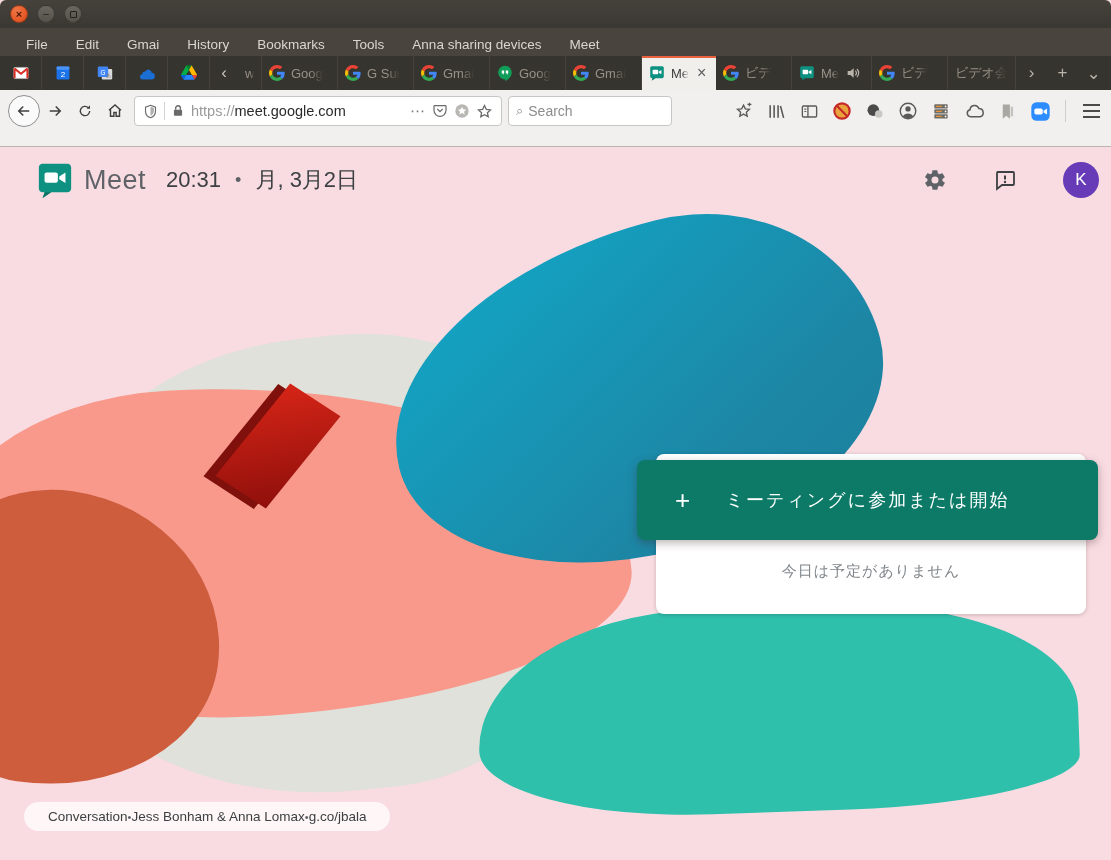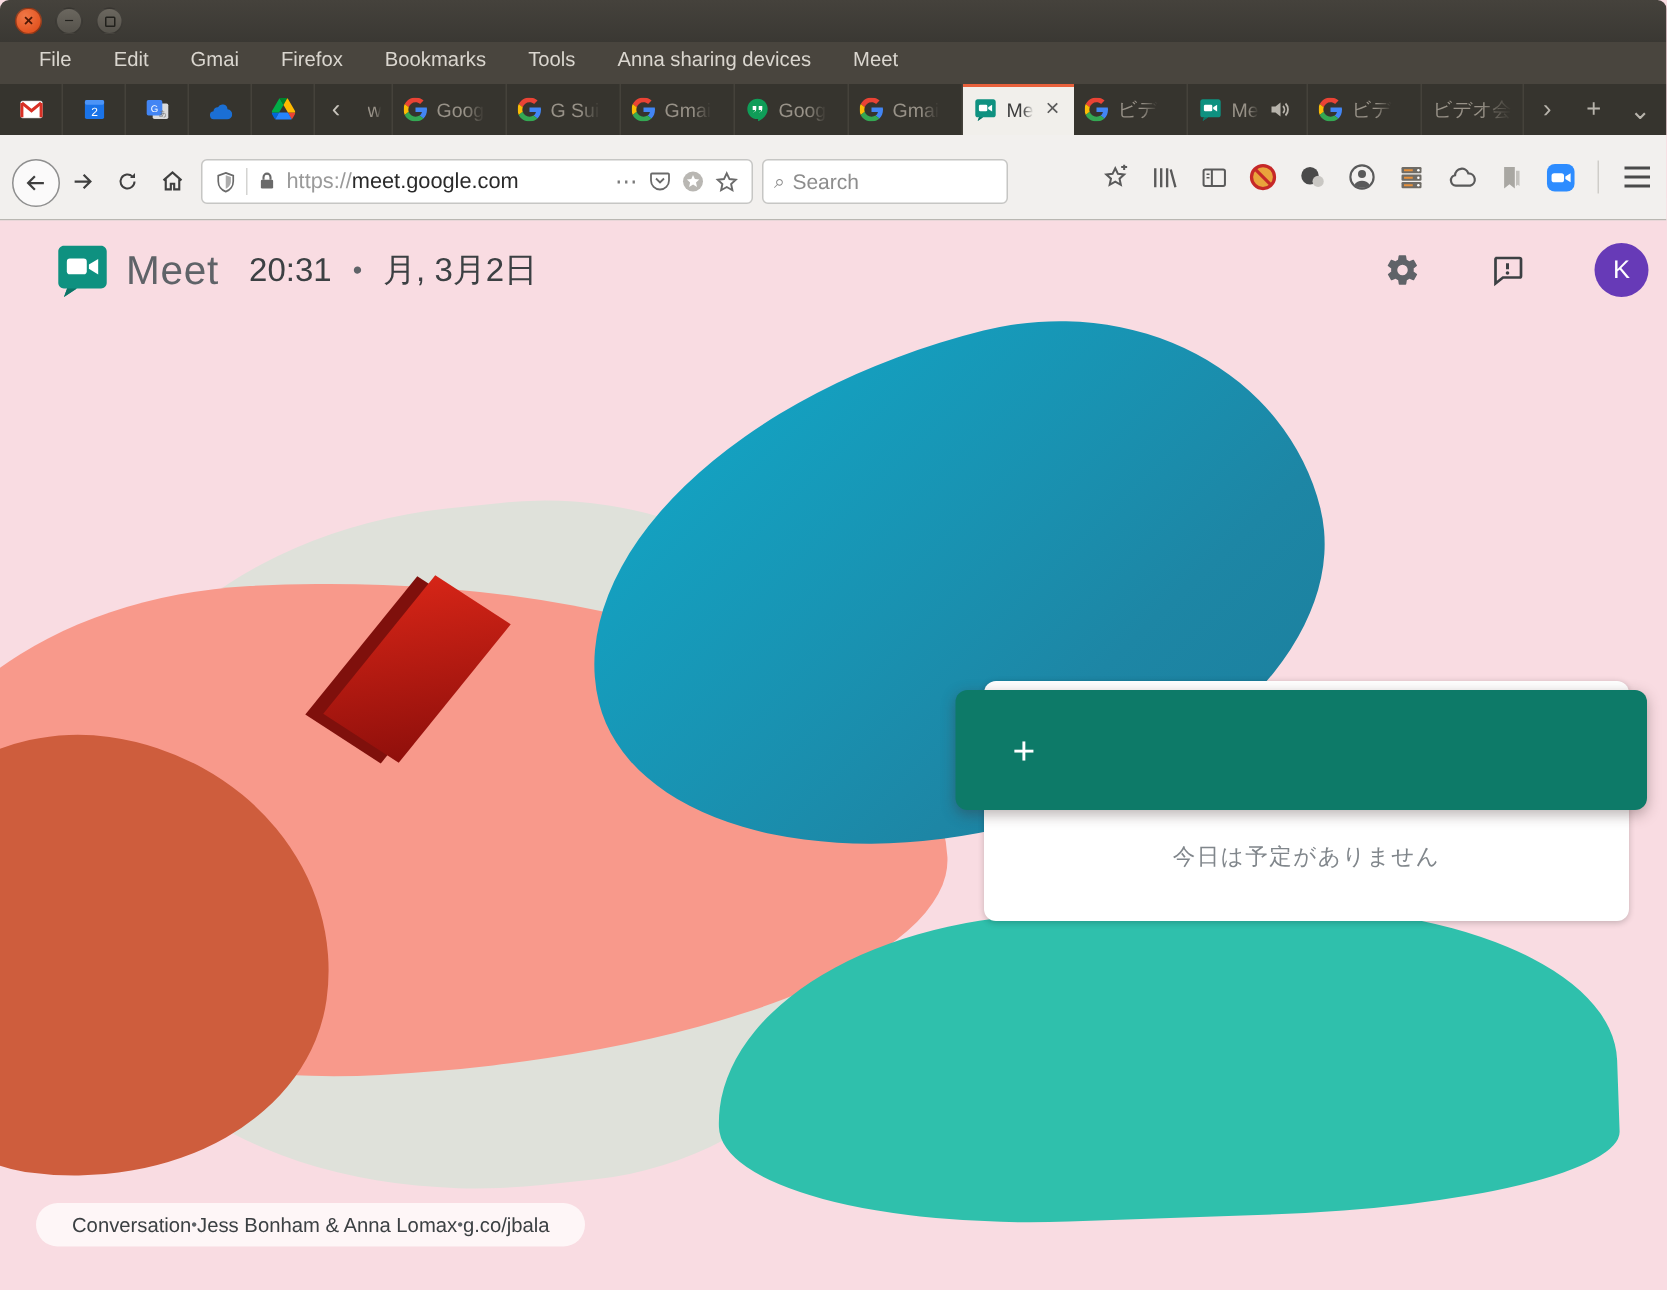--- a/index.html
+++ b/index.html
@@ -8,38 +8,38 @@
 
   
   .titlebar { height:28px; background:linear-gradient(#45423c,#3a3833); display:flex; align-items:center; position:relative; border-radius:6px 6px 0 0; }
   .winbtns { display:flex; gap:9px; margin-left:10px; }
   .winbtn { width:18px; height:18px; border-radius:50%; display:flex; align-items:center; justify-content:center; font-size:11px; line-height:1; color:#3a2b1d; border:1px solid rgba(0,0,0,.35); }
   .winbtn.close { background:radial-gradient(circle at 35% 30%, #f07746, #dd4814); color:#4d1705; font-weight:bold; }
   .winbtn.min, .winbtn.max { background:linear-gradient(#6b675f,#55524b); color:#21201c; }
   .winbtn.max .sq { width:7px; height:7px; border:1.5px solid #21201c; border-radius:1px; }
   .wintitle { position:absolute; left:0; right:0; text-align:center; color:#efece6; font-weight:bold; font-size:13px; pointer-events:none; }
 
-  .menubar { height:28px; background:#49453e; display:flex; align-items:flex-start; gap:0; padding-left:12px; }
+  .menubar { height:28px; background:#49453e; display:flex; align-items:flex-end; gap:0; padding-left:12px; }
   .menuitem { color:#dad6cf; font-size:13.5px; padding:4px 14px; cursor:default; }
 
   
   .tabbar { height:34px; background:#36342e; display:flex; align-items:stretch; }
   .pintab { width:42px; display:flex; align-items:center; justify-content:center; border-right:1px solid #45423b; }
   .tabscroll { width:28px; display:flex; align-items:center; justify-content:center; color:#c8c4bc; font-size:17px; }
   .tab { display:flex; align-items:center; gap:6px; padding:0 7px; border-right:1px solid #45423b; color:#989288; font-size:13px; overflow:hidden; white-space:nowrap; position:relative; }
   .tab .tlabel { overflow:hidden; max-width:46px; -webkit-mask-image:linear-gradient(90deg,#000 60%,transparent); mask-image:linear-gradient(90deg,#000 60%,transparent); }
   .tab.active { background:#f1efeb; color:#3c3c3c; border-right:none; }
   .tab.active::before { content:""; position:absolute; top:0; left:0; right:0; height:2px; background:#e8613c; }
   .tab .close-x { font-size:16px; color:#5c5c5c; margin-left:2px; }
   .tabctrl { width:31px; display:flex; align-items:center; justify-content:center; color:#b8b4ac; font-size:17px; }
   .icon16 { width:16px; height:16px; flex:0 0 16px; display:inline-flex; }
 
   
   .navwrap { background:#f2f0ee; }
-  .navbar { height:42px; display:flex; align-items:flex-start; padding:16px 8px; gap:0; }
+  .navbar { height:42px; display:flex; align-items:center; padding:16px 8px; gap:0; }
   .navbtn { width:30px; height:30px; display:flex; align-items:center; justify-content:center; color:#4a4a4a; }
   .backbtn { width:32px; height:32px; border:1px solid #8f8f8f; border-radius:50%; background:#fbfafa; }
   .urlbar { width:368px; height:30px; background:#fff; border:1px solid #c6c6c4; border-radius:4px; display:flex; align-items:center; padding:0 8px; gap:6px; margin-left:4px; }
   .urlsep { width:1px; height:18px; background:#d4d4d2; }
   .urltext { width:196px; overflow:hidden; white-space:nowrap; font-size:14.5px; -webkit-mask-image:linear-gradient(90deg,#000 85%,transparent); mask-image:linear-gradient(90deg,#000 85%,transparent); }
   .urltext .scheme { color:#9a9a9a; }
   .urltext .host { color:#2a2a2a; }
   .urldots { color:#7a7a7a; font-size:15px; letter-spacing:1px; margin-left:auto; }
   .searchbar { width:164px; height:30px; background:#fff; border:1px solid #c6c6c4; border-radius:4px; display:flex; align-items:center; padding:0 7px; gap:5px; margin-left:6px; }
   .searchbar input { border:none; outline:none; width:110px; font-size:14px; color:#333; background:transparent; font-family:"Liberation Sans",sans-serif; }
@@ -231,21 +231,21 @@
     <div class="winbtn max">
         <span class="sq"></span>
       </div>
   </div>
 </div>
 
 <div class="menubar">
   <span class="menuitem">File</span>
   <span class="menuitem">Edit</span>
   <span class="menuitem">Gmai</span>
-  <span class="menuitem">Firefox</span>
+  <span class="menuitem">History</span>
   <span class="menuitem">Bookmarks</span>
   <span class="menuitem">Tools</span>
   <span class="menuitem">Anna sharing devices</span>
   <span class="menuitem">Meet</span>
 </div>
 
 <div class="tabbar">
   <div class="pintab">
       <span class="icon16">
         <svg width="16" height="16">
@@ -531,20 +531,21 @@
         </span>
       <div class="avatar">K</div>
     </div>
   </div>
 
   <div class="sched-card">
     <div class="sched-empty">今日は予定がありません</div>
   </div>
   <div class="join-bar">
     <span class="join-plus">+</span>
+    <span class="join-label">ミーティングに参加または開始</span>
   </div>
 
   <div class="chip">
     <span>Conversation</span>
     <span class="cdot">•</span>
     <span>Jess Bonham &amp; Anna Lomax</span>
     <span class="cdot">•</span>
     <span>g.co/jbala</span>
   </div>
 </div>

